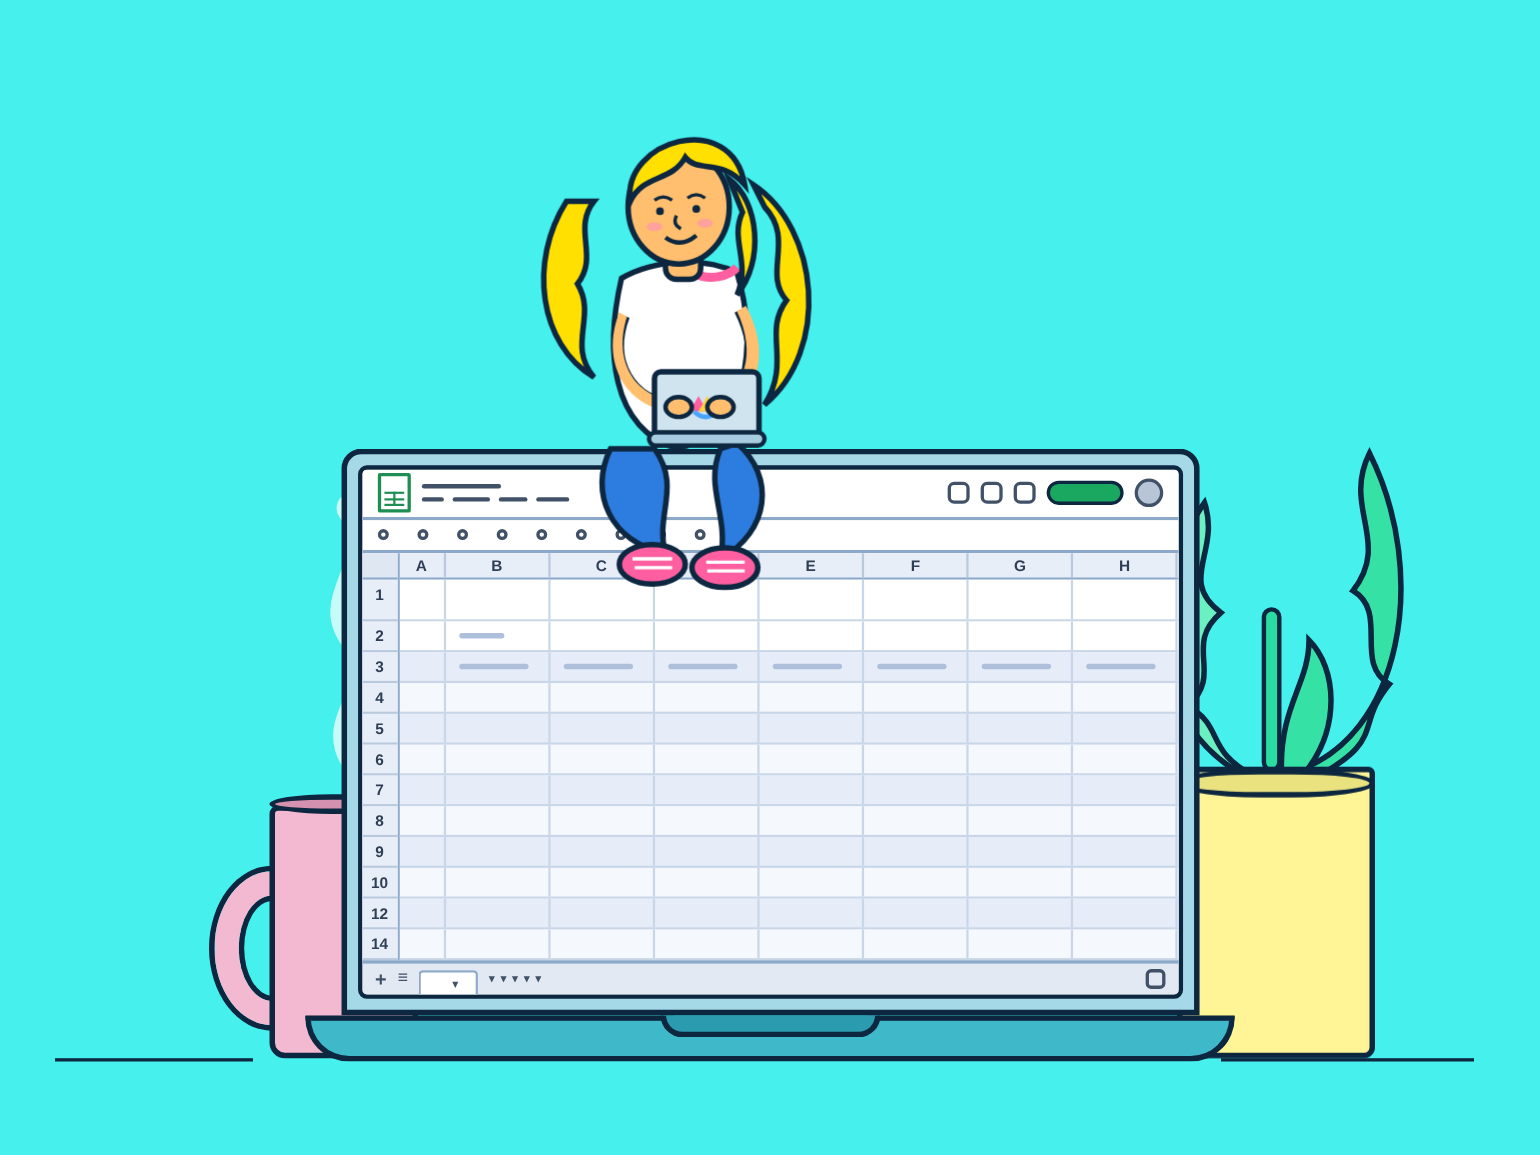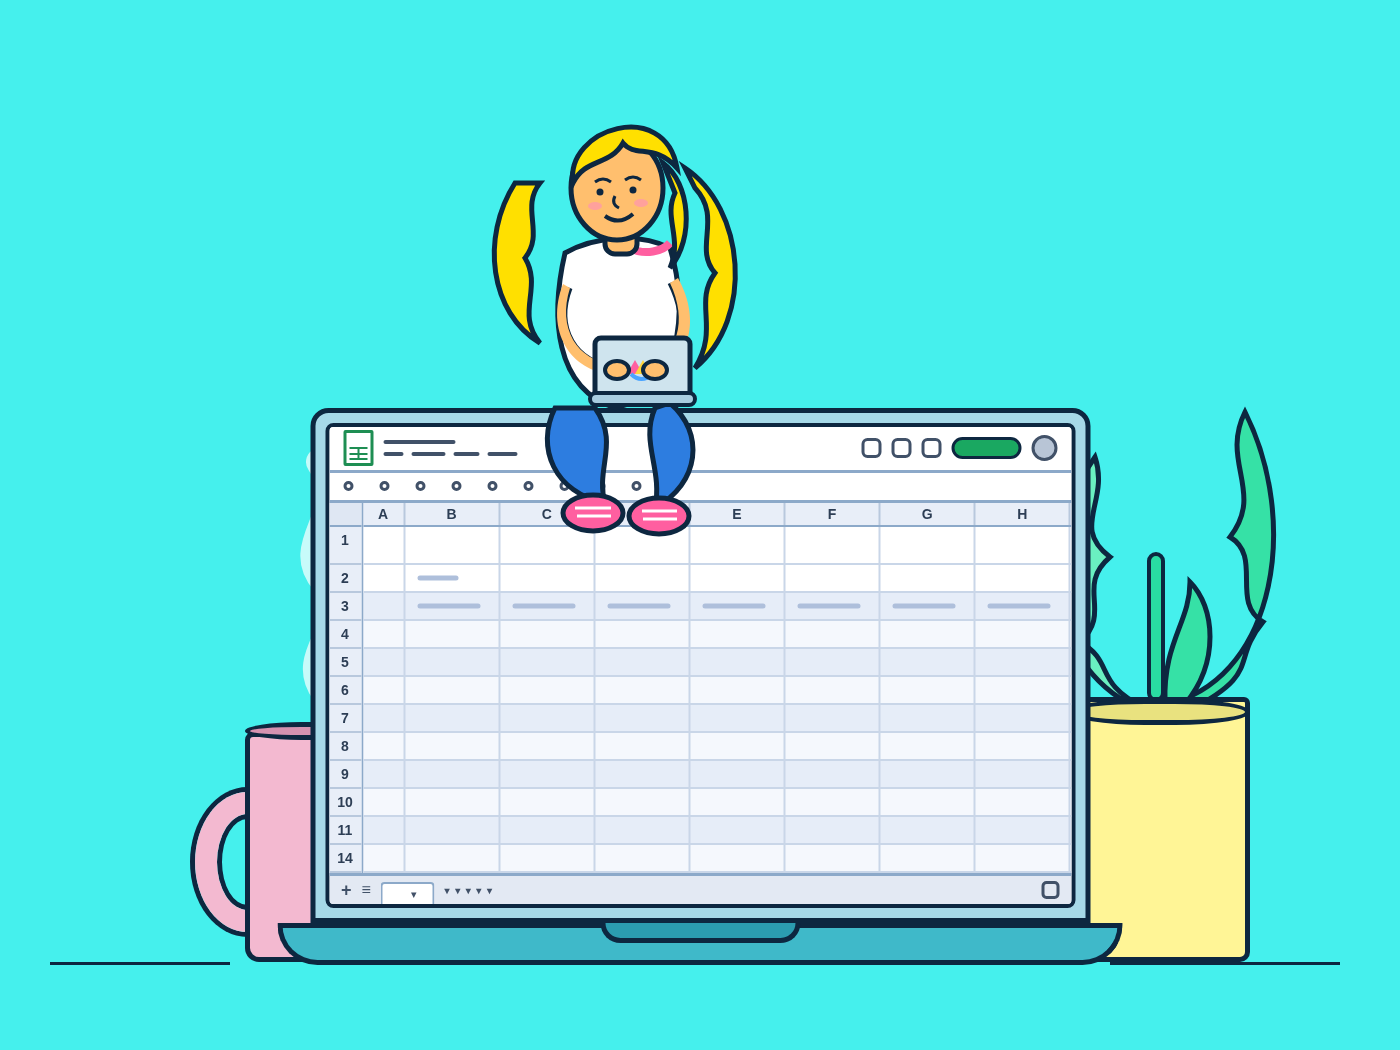--- a/index.html
+++ b/index.html
@@ -394,21 +394,21 @@
             <div class="row-head tall">1</div>
             <div class="row-head">2</div>
             <div class="row-head">3</div>
             <div class="row-head">4</div>
             <div class="row-head">5</div>
             <div class="row-head">6</div>
             <div class="row-head">7</div>
             <div class="row-head">8</div>
             <div class="row-head">9</div>
             <div class="row-head">10</div>
-            <div class="row-head">11</div>
+            <div class="row-head">12</div>
             <div class="row-head">14</div>
           </div>
           <div class="grid-main">
             <div class="col-headers">
               <div class="col-head a">A</div>
               <div class="col-head w">B</div>
               <div class="col-head w">C</div>
               <div class="col-head w">D</div>
               <div class="col-head w">E</div>
               <div class="col-head w">F</div>

